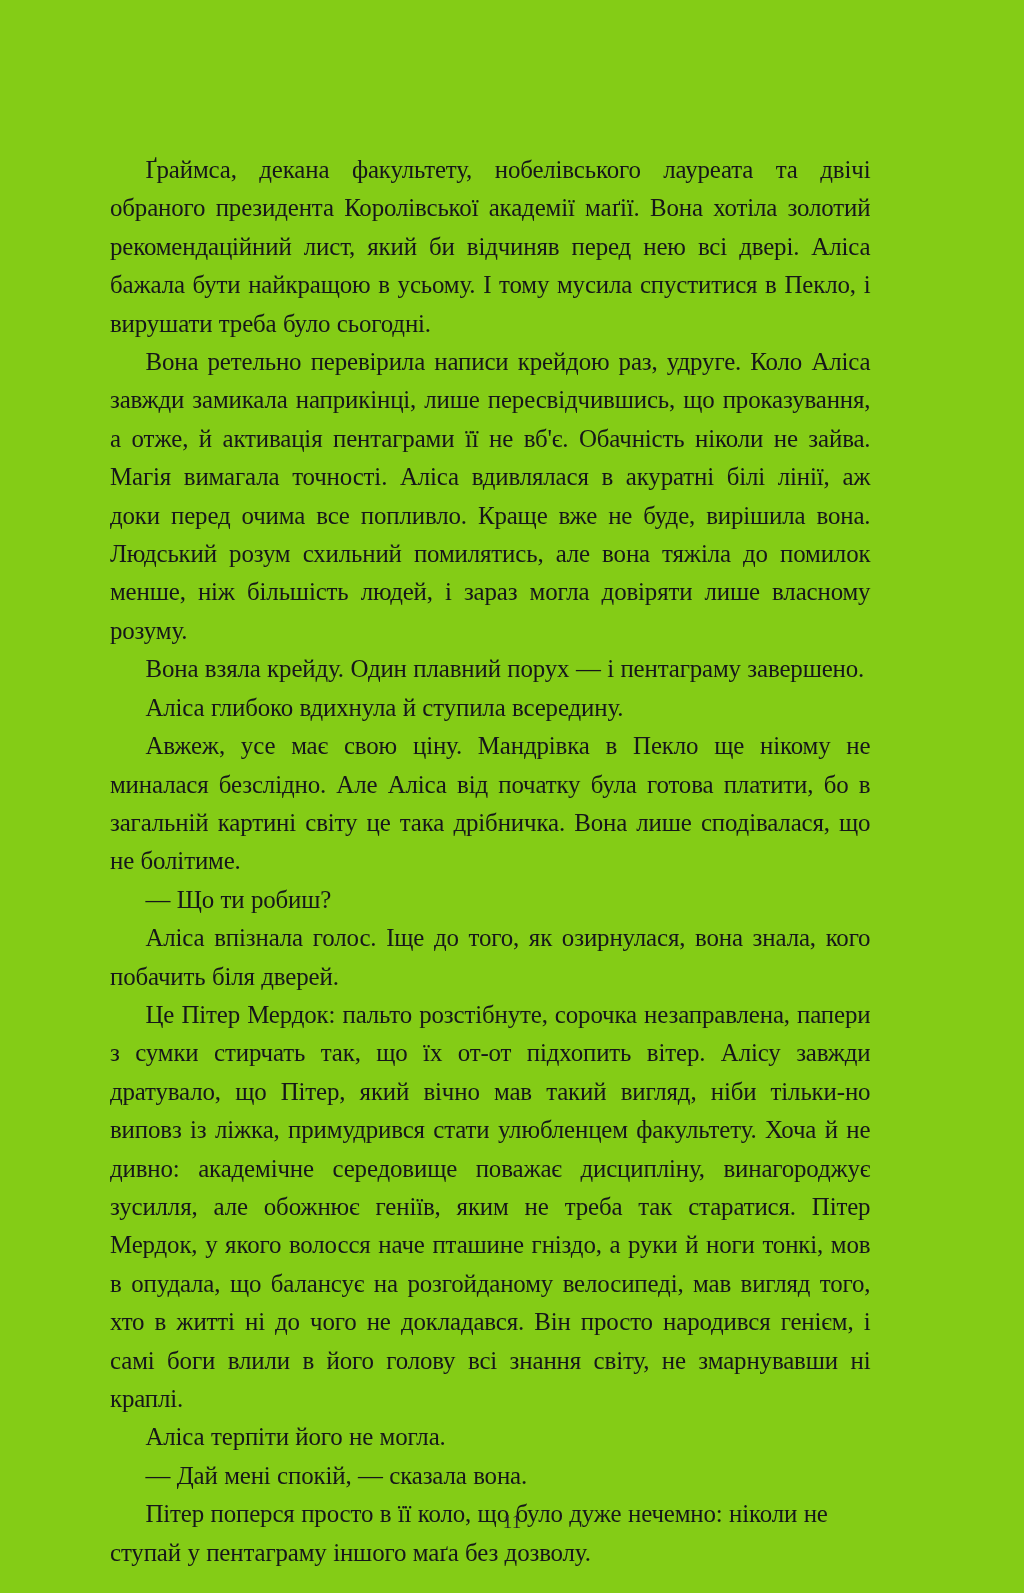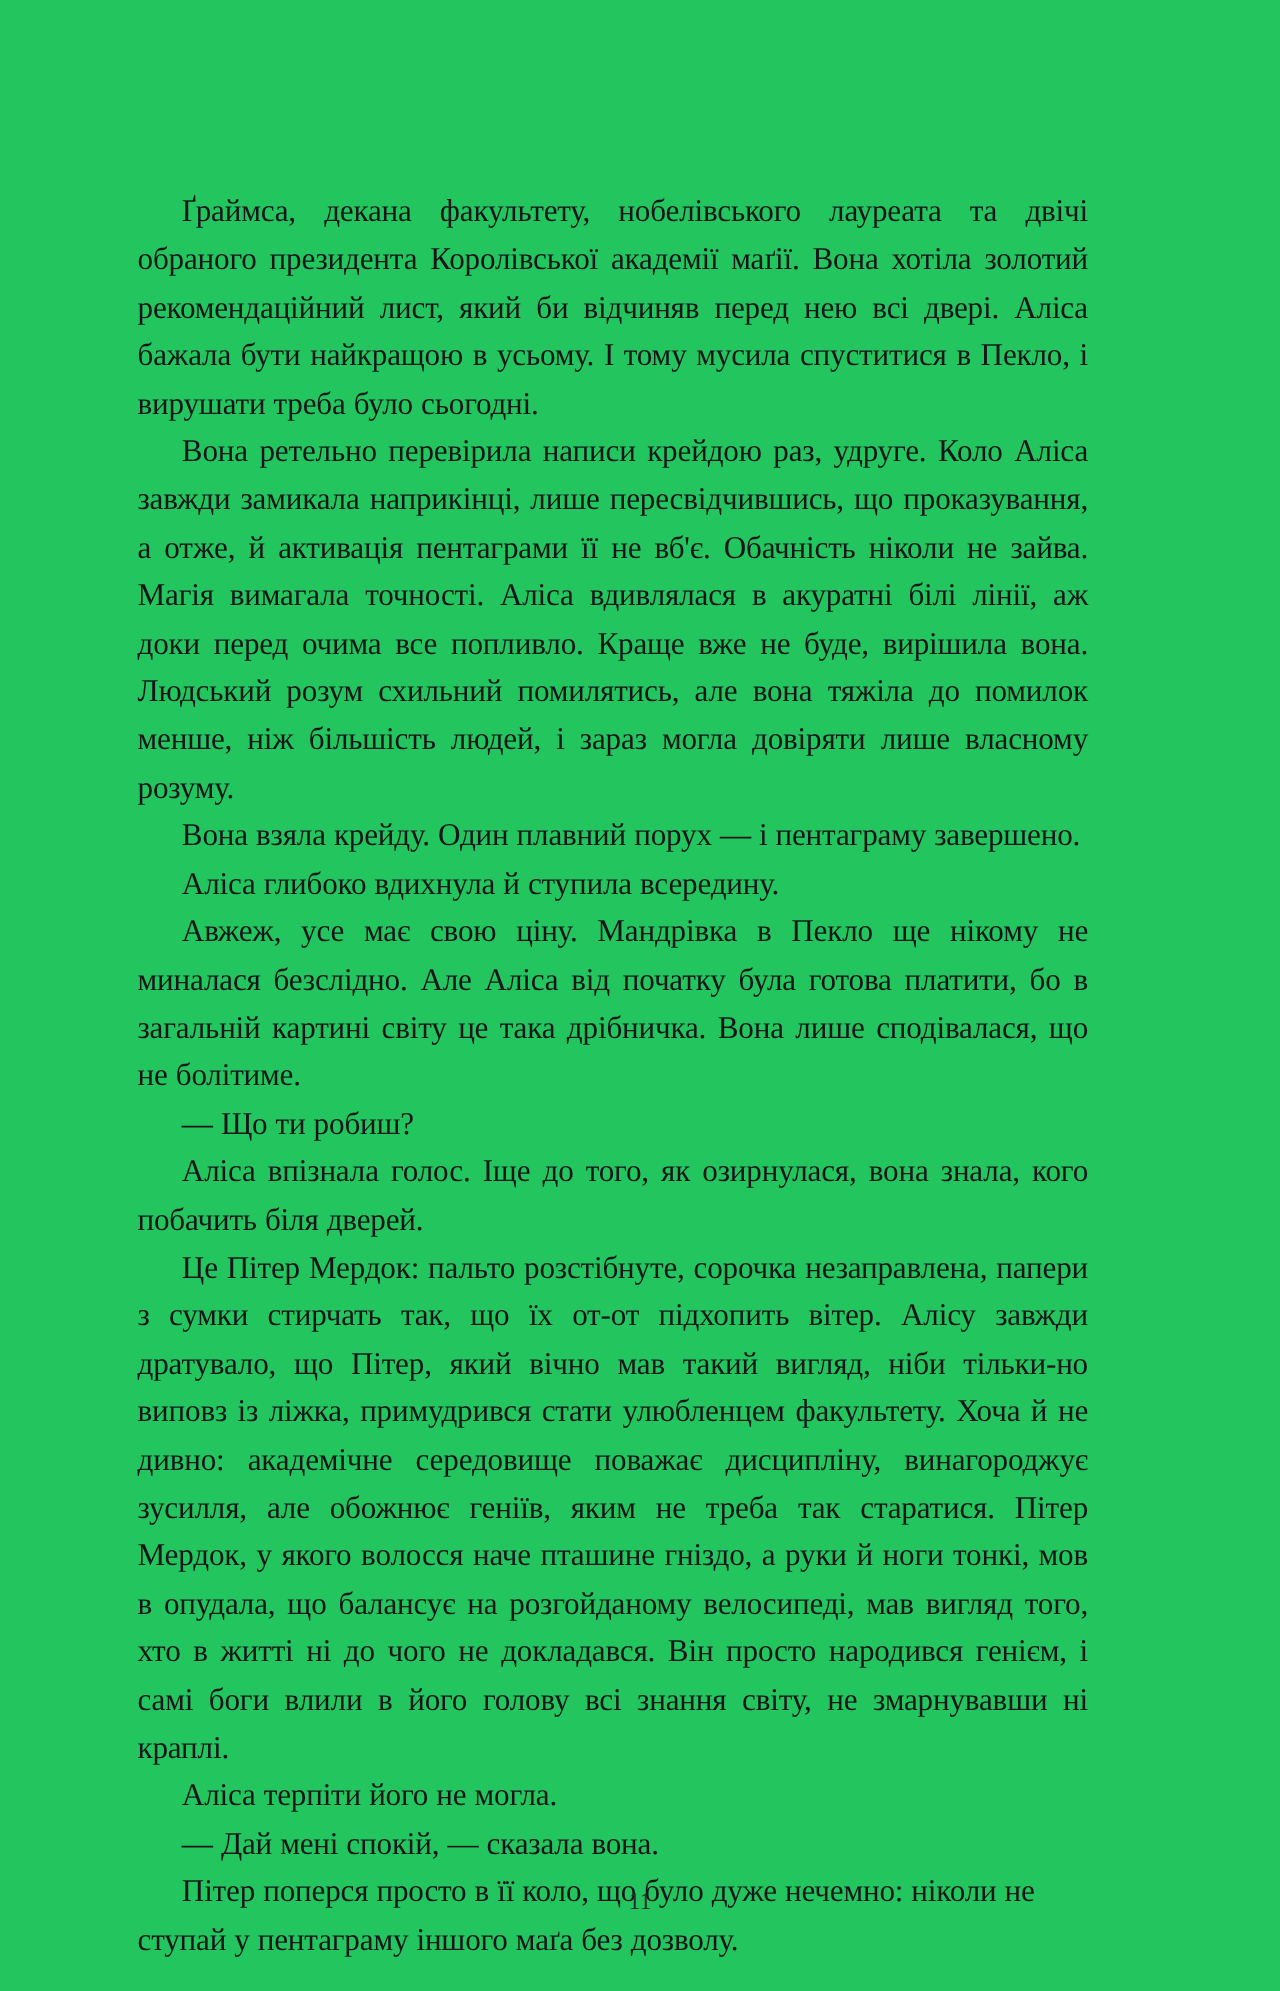--- a/index.html
+++ b/index.html
@@ -11,21 +11,21 @@
     width: 1024px;
     height: 1593px;
     position: relative;
     font-family: "Liberation Serif", "DejaVu Serif", serif;
     overflow: hidden;
   }
 
   .page {
     position: absolute;
     inset: 0;
-    background: #22c55e;
+    background: #84cc16;
   }
 
   .text-block {
     position: absolute;
     left: 110px;
     top: 150px;
     width: 772px;
   }
 
   .para {

